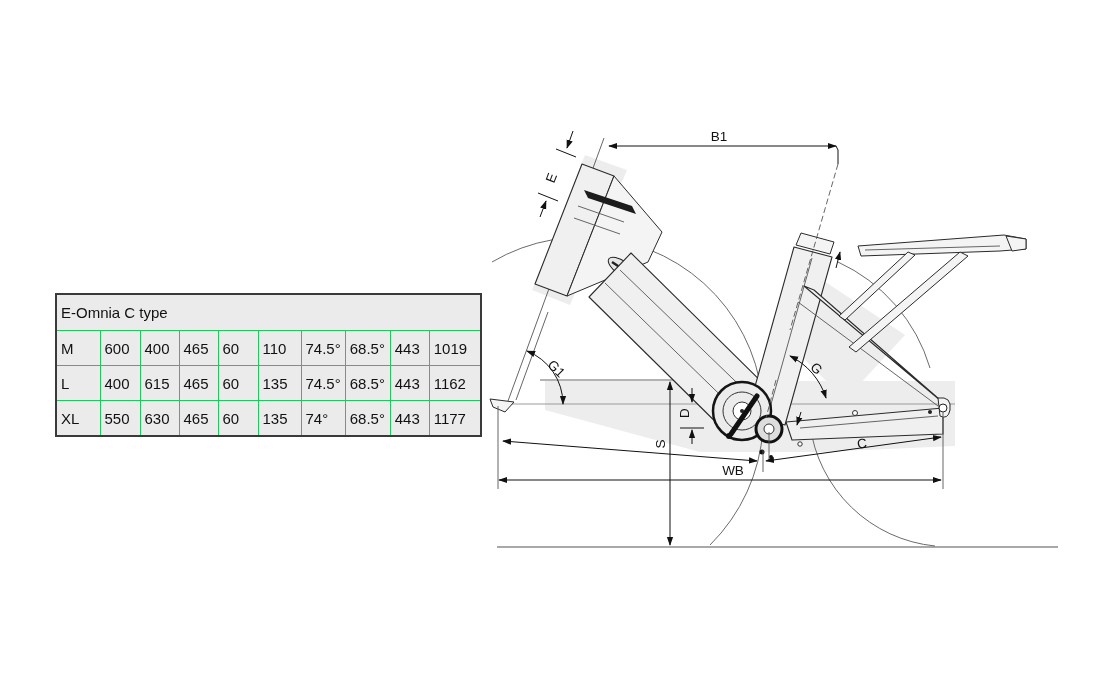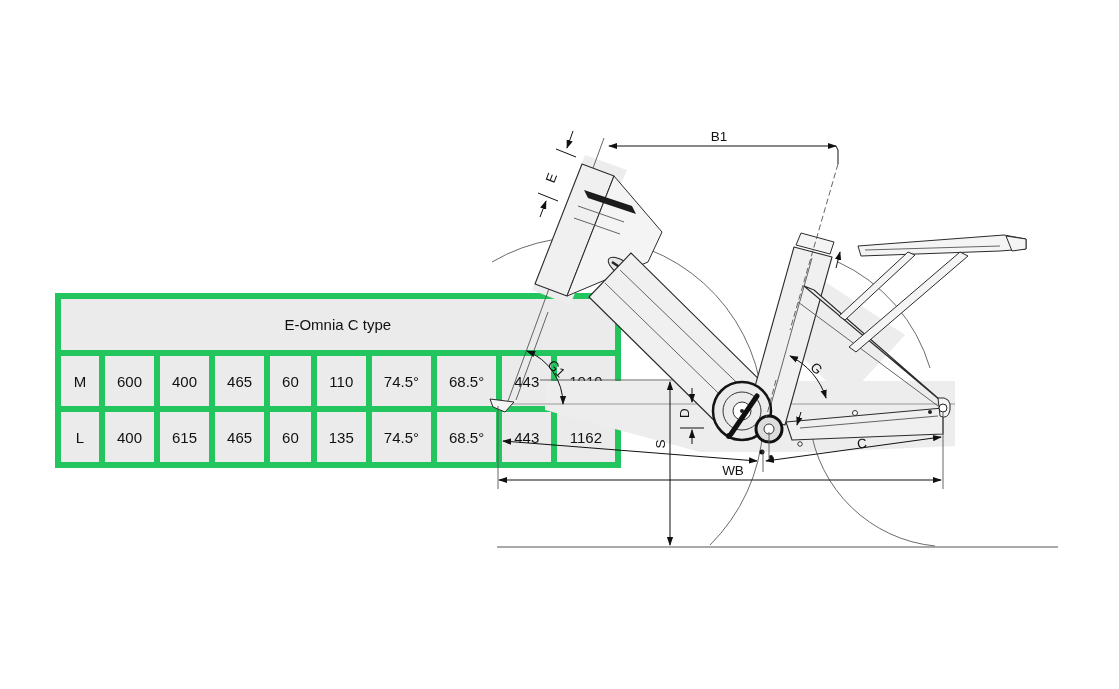--- a/index.html
+++ b/index.html
@@ -1,22 +1,22 @@
 <!DOCTYPE html>
 <html><head>
 <meta charset="utf-8">
 <style>
   html,body{margin:0;padding:0;background:#fff;}
   .page{position:relative;width:1119px;height:689px;background:#fff;overflow:hidden;
         font-family:"Liberation Sans", sans-serif;}
   .spec-table{position:absolute;left:55px;top:293px;border-collapse:collapse;
               background:#ebebeb;table-layout:fixed;border:2px solid #3a3a3a;
               color:#111;font-size:15px;}
-  .spec-table td,.spec-table th{border:6px solid #22c55e;text-align:center;
-              padding:12px;height:26px;font-weight:normal;}
+  .spec-table td,.spec-table th{border:1px solid #22c55e;text-align:left;
+              padding:4px;height:26px;font-weight:normal;}
   .spec-table .title-cell{height:27px;font-size:15px;}
   .diagram-svg{position:absolute;left:0;top:0;}
   .dim-text{font-family:"Liberation Sans",sans-serif;font-size:13.5px;fill:#111;}
   .frame{fill:#f0f0f0;stroke:#2b2b2b;stroke-width:1.1;stroke-linejoin:round;}
   .frame-light{fill:#f4f4f4;stroke:#2b2b2b;stroke-width:1;stroke-linejoin:round;}
   .thin{stroke:#555;stroke-width:0.9;fill:none;}
   .dim{stroke:#111;stroke-width:1;fill:none;}
   .shade{fill:#ededed;stroke:none;}
   .wheel{stroke:#6b6b6b;stroke-width:1;fill:none;}
 </style>
@@ -58,20 +58,32 @@
         <td>L</td>
         <td>400</td>
         <td>615</td>
         <td>465</td>
         <td>60</td>
         <td>135</td>
         <td>74.5°</td>
         <td>68.5°</td>
         <td>443</td>
         <td>1162</td>
+      </tr>
+      <tr>
+        <td>XL</td>
+        <td>550</td>
+        <td>630</td>
+        <td>465</td>
+        <td>60</td>
+        <td>135</td>
+        <td>74°</td>
+        <td>68.5°</td>
+        <td>443</td>
+        <td>1177</td>
       </tr>
     </tbody>
   </table>
 
   <svg class="diagram-svg" width="1119" height="689" viewBox="0 0 1119 689">
     <defs>
       <marker id="arr" viewBox="0 0 10 10" refX="9" refY="5" markerWidth="9" markerHeight="9" orient="auto-start-reverse">
         <path d="M0,1.5 L10,5 L0,8.5 z" fill="#111"></path>
       </marker>
     </defs>

